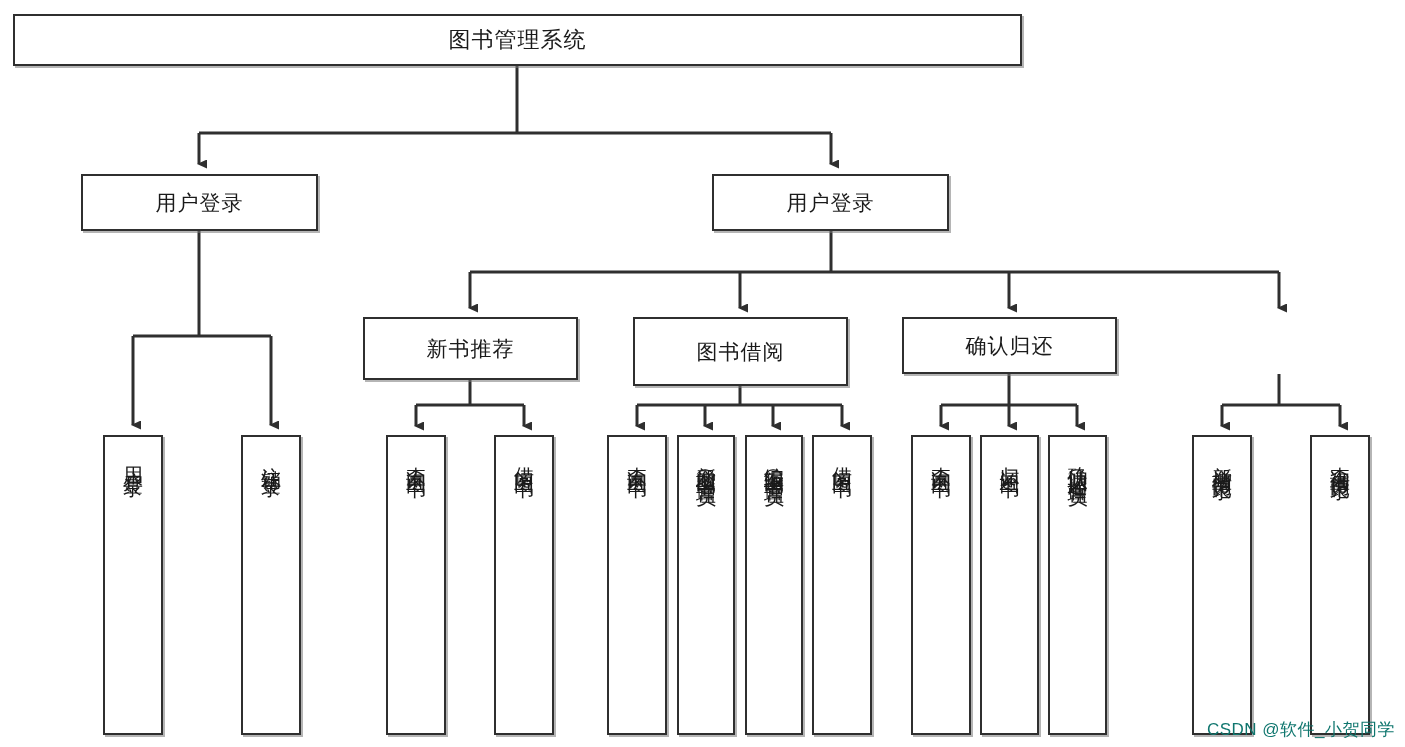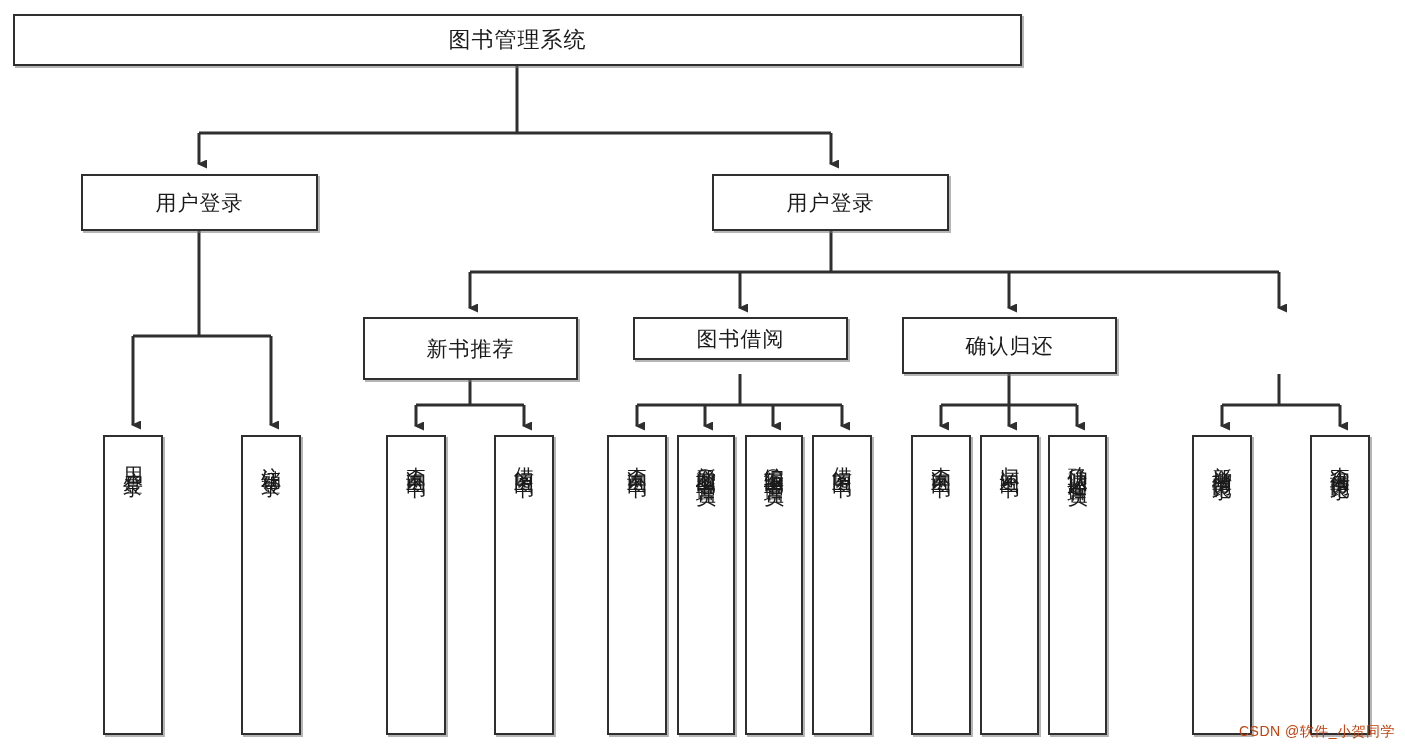--- a/index.html
+++ b/index.html
@@ -59,22 +59,22 @@
   .node.vert.tall-text .node-label {
     letter-spacing: 3px;
   }
   #title-node .node-label {
     font-size: 22px;
   }
   .watermark {
     position: absolute;
     right: 10px;
     bottom: 6px;
-    font-size: 14px;
-    color: #c2410c;
+    font-size: 17px;
+    color: #0f766e;
     letter-spacing: 0.5px;
     white-space: nowrap;
     user-select: none;
   }
 </style>
 </head>
 <body>
 
 <div id="canvas">
 
@@ -135,21 +135,21 @@
   <div class="node horiz" style="left:81px; top:174px; width:237px; height:57px;">
     <span class="node-label">用户登录</span>
   </div>
   <div class="node horiz" style="left:712px; top:174px; width:237px; height:57px;">
     <span class="node-label">用户登录</span>
   </div>
 
   <div class="node horiz" style="left:363px; top:317px; width:215px; height:63px;">
     <span class="node-label">新书推荐</span>
   </div>
-  <div class="node horiz" style="left:633px; top:317px; width:215px; height:43px;justify-content:center;">
+  <div class="node horiz" style="left:633px; top:317px; width:215px; height:69px;justify-content:center;">
     <span class="node-label">图书借阅</span>
   </div>
   <div class="node horiz" style="left:902px; top:317px; width:215px; height:57px;">
     <span class="node-label">确认归还</span>
   </div>
 
   <div class="node vert" style="left:103px; top:435px; width:60px; height:300px;">
     <span class="node-label">用户登录</span>
   </div>
   <div class="node vert" style="left:241px; top:435px; width:60px; height:300px;">

